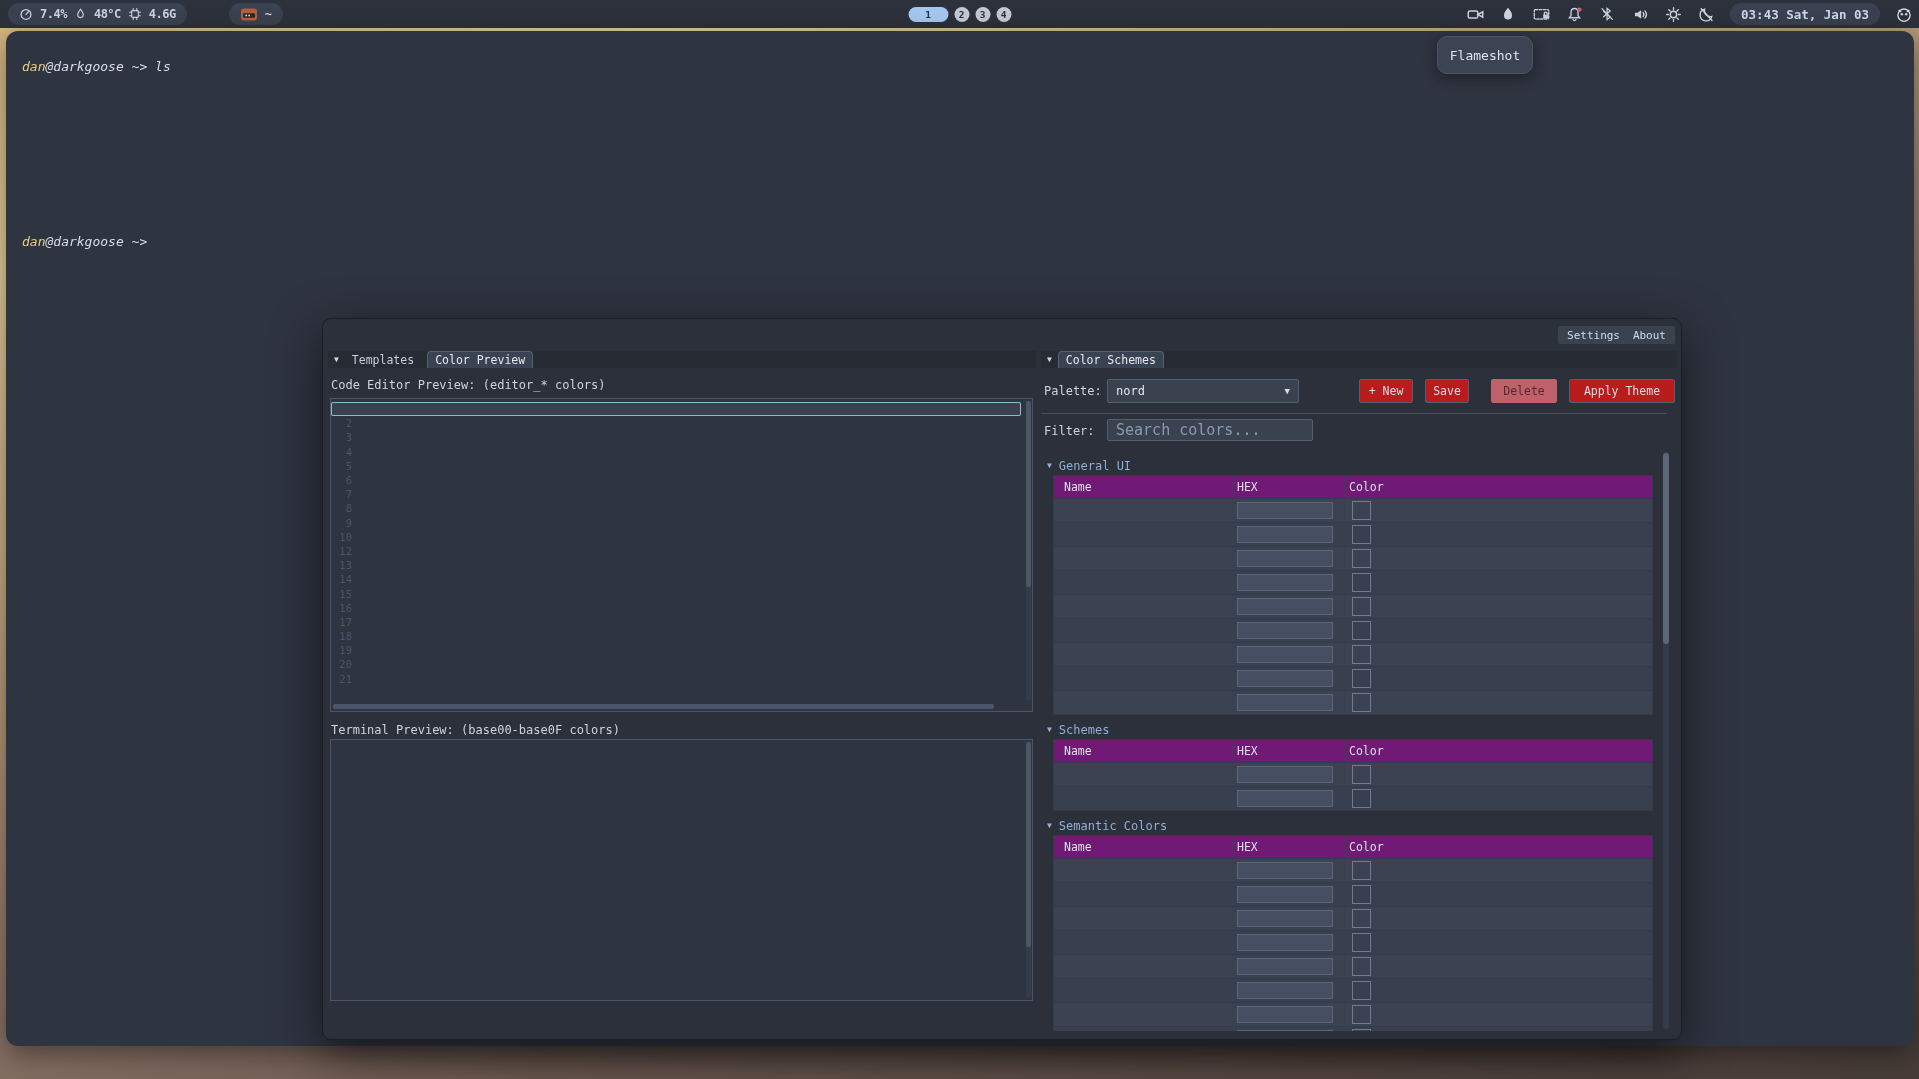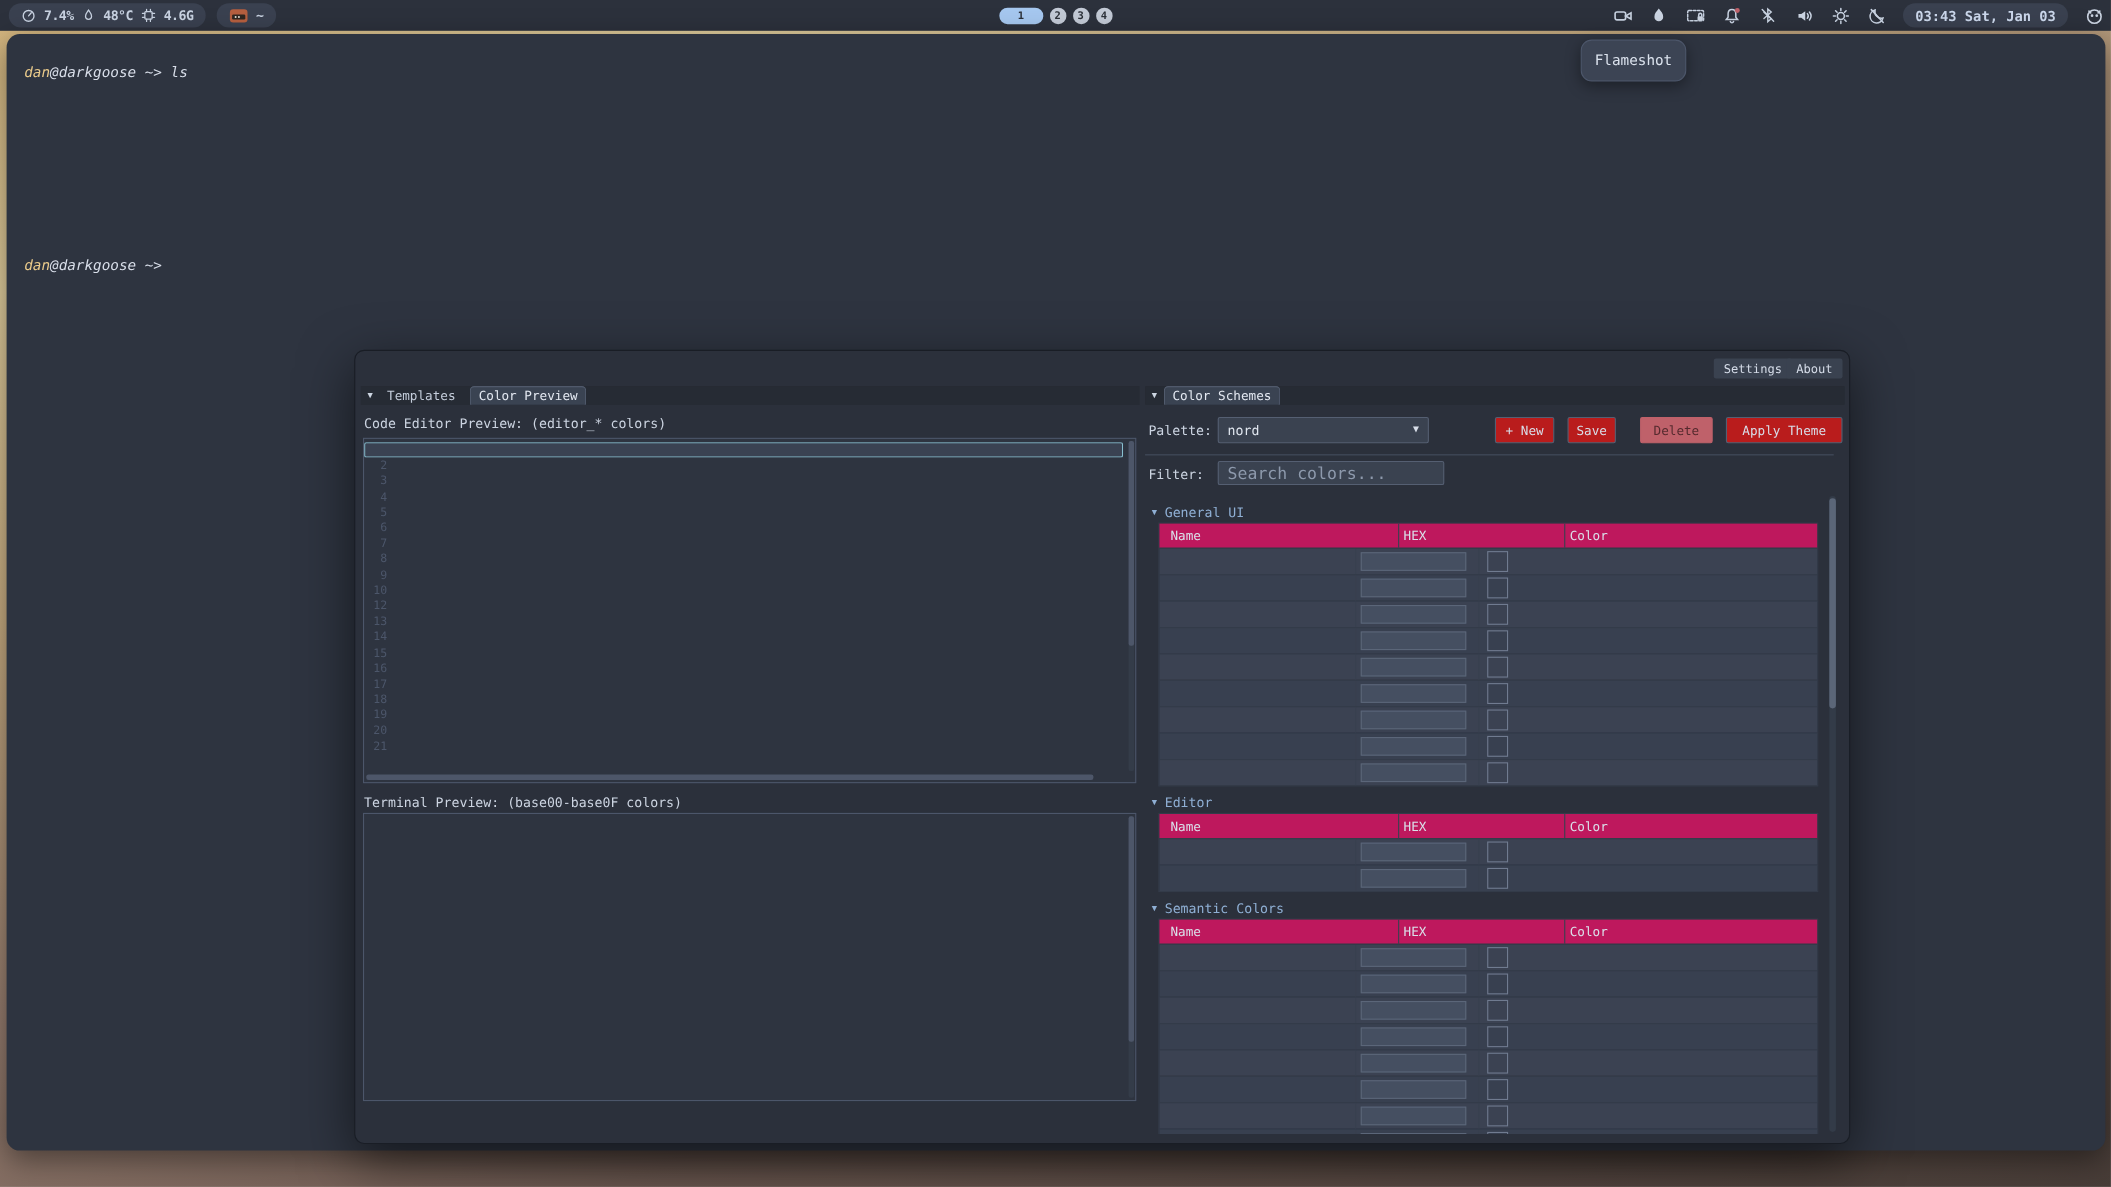--- a/index.html
+++ b/index.html
@@ -1,20 +1,20 @@
 <!DOCTYPE html>
 <html><head>
 <meta charset="utf-8">
 <style>
   *{margin:0;padding:0;box-sizing:border-box;}
   body{width:1919px;height:1079px;overflow:hidden;font-family:"DejaVu Sans Mono",monospace;}
   .screen{position:relative;width:1919px;height:1079px;overflow:hidden;
     background:linear-gradient(160deg,#d3b37c 0%,#e2cf9e 15%,#c9ad82 32%,#967d6f 52%,#6b5850 72%,#473c37 100%);}
   
-  .topbar{position:absolute;left:0;top:0;right:0;height:28px;background:#2c313c;display:flex;align-items:center;}
+  .topbar{position:absolute;left:0;top:0;right:0;height:28px;background:#2c313c;display:flex;align-items:center;gap:32px;}
   .pill{background:#3a4150;border-radius:11px;height:22px;display:flex;align-items:center;gap:7px;padding:0 11px;
     color:#c9d3e2;font-size:12px;font-weight:bold;}
   .pill .num{letter-spacing:-.5px;}
   .stats{margin-left:8px;}
   .appbadge{margin-left:10px;}
   .workspaces{position:absolute;left:50%;top:0;height:28px;transform:translateX(-50%);display:flex;align-items:center;gap:6px;}
   .ws{width:15px;height:15px;border-radius:50%;background:#c3cad6;color:#2b3038;font-size:9.5px;font-weight:bold;
     display:flex;align-items:center;justify-content:center;}
   .ws.active{width:40px;border-radius:8px;background:#a6c8f0;}
   .tray{position:absolute;right:6px;top:0;height:28px;display:flex;align-items:center;gap:15px;}
@@ -89,21 +89,21 @@
   .rbtn.apply{left:528px;width:106px;}
   .sep{position:absolute;left:0;right:10px;top:62px;border-top:1px solid #454e5e;}
   .filter-input{position:absolute;top:68px;left:66px;width:206px;height:22px;background:#3a4250;border:1px solid #555f72;
     color:#d8dee9;font-family:inherit;font-size:15px;padding:0 8px;border-radius:2px;}
   .filter-input::placeholder{color:#8d99ac;}
   .tables{position:absolute;left:2px;right:22px;top:100px;bottom:0;overflow:hidden;}
   .section{margin-top:5px;}
   .sectitle{height:19px;display:flex;align-items:center;gap:7px;color:#8fafd4;font-size:12px;padding-left:4px;}
   .tri2{font-size:8px;}
   .tbl{margin-left:10px;width:600px;border:1px solid #333b49;}
-  .thead{height:22px;background:#be185d;display:flex;align-items:center;font-size:11.5px;color:#dae0ea;gap:39px;}
+  .thead{height:22px;background:#701a75;display:flex;align-items:center;font-size:11.5px;color:#dae0ea;}
   .c-name{width:178px;padding-left:10px;flex:none;}
   .c-hex{width:112px;padding-left:4px;flex:none;border-left:1px solid #38404f;height:100%;display:flex;align-items:center;}
   .c-color{flex:1;padding-left:4px;border-left:1px solid #38404f;height:100%;display:flex;align-items:center;}
   .trow{height:24px;background:#3b4252;display:flex;align-items:center;border-top:1px solid #333b49;}
   .trow:nth-of-type(even){background:#384050;}
   .cname{color:#7f9cc2;font-size:11.5px;}
   .hexbox{display:inline-block;width:96px;height:17px;line-height:15px;background:#454f61;border:1px solid #5b6679;
     color:#dde3ec;font-size:11px;padding:0 6px;}
   .swatch{display:inline-block;width:19px;height:19px;border:1px solid #707b90;margin-left:3px;}
   .vscroll2{position:absolute;top:100px;bottom:2px;right:8px;width:6px;background:#333b48;border-radius:3px;}
@@ -1006,21 +1006,21 @@
                     <span class="swatch"></span>
                   </span>
                   </div>
                 </div>
             </div>
           </div>
 
           <div class="section">
             <div class="sectitle">
               <span class="tri2">▼</span>
-              <span>Editor</span>
+              <span>Schemes</span>
             </div>
             <div class="tbl">
               <div class="thead">
                 <span class="c-name">Name</span>
                 <span class="c-hex">HEX</span>
                 <span class="c-color">Color</span>
               </div>
               <div>
 
                   <div class="trow">

